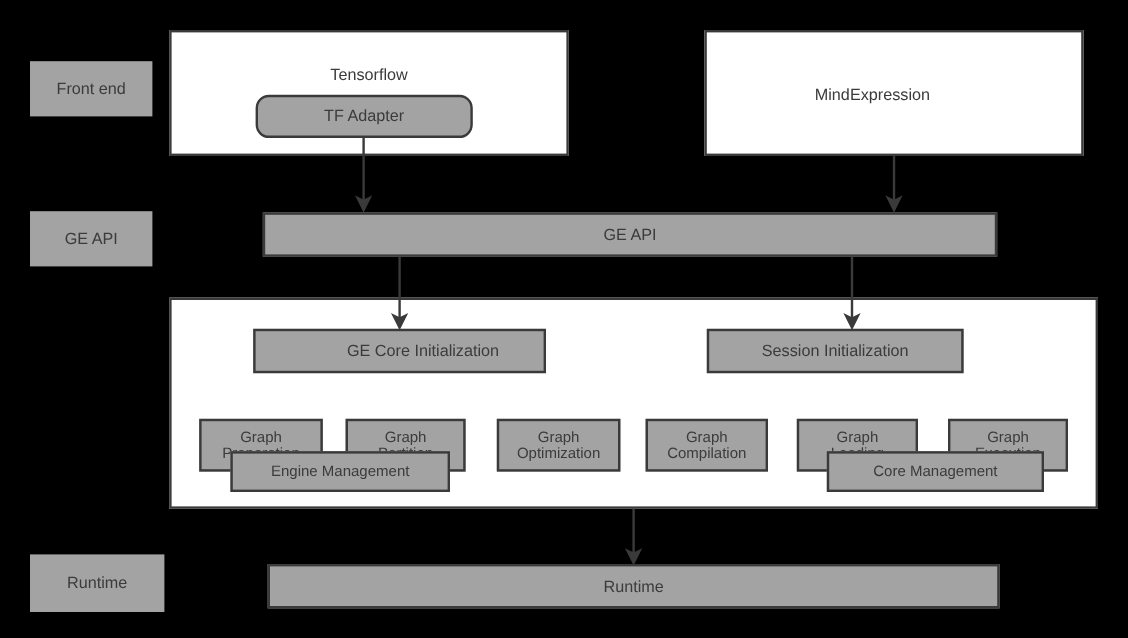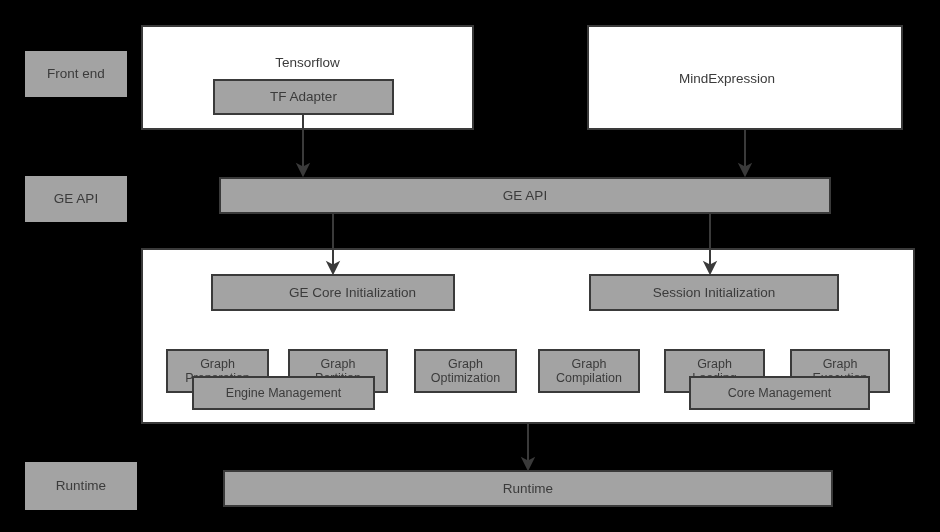--- a/index.html
+++ b/index.html
@@ -79,32 +79,32 @@
 
   <div class="box plain rail-label" style="left:25px;  top:51px;  width:102px; height:46px;">Front end</div>
 
   <div class="box plain rail-label" style="left:25px;  top:176px; width:102px; height:46px;">GE API</div>
 
 
   <div class="box plain rail-label" style="left:25px;  top:462px; width:112px; height:48px;">Runtime</div>
 
   <div class="frame" style="left:141px; top:25px; width:333px; height:105px;"></div>
   <div class="frame-title" style="left:141px; top:55px; width:333px;">Tensorflow</div>
-  <div class="box bordered bar" style="left:213px; top:79px; width:181px; height:36px;">TF Adapter</div>
+  <div class="box bordered bar" style="left:213px; top:79px; width:181px; height:36px;border-radius:11px;">TF Adapter</div>
 
   <div class="frame" style="left:587px; top:25px; width:316px; height:105px;"></div>
   <div class="frame-title" style="left:587px; top:71px; width:280px;">MindExpression</div>
 
   <div class="box bordered bar" style="left:219px; top:177px; width:612px; height:37px;">GE API</div>
 
   <div class="frame" style="left:141px; top:248px; width:774px; height:176px;"></div>
 
   <div class="box bordered bar" style="left:211px; top:274px; width:244px; height:37px;padding-left:39px;">GE Core Initialization</div>
 
-  <div class="box bordered bar" style="left:589px; top:274px; width:250px; height:37px;">Session Initialization</div>
+  <div class="box bordered bar" style="left:589px; top:274px; width:214px; height:37px;">Session Initialization</div>
 
   <div class="box bordered cell" style="left:166px; top:320px; width:103px; height:44px;">Graph
 Preparation</div>
   <div class="box bordered cell" style="left:288px; top:320px; width:100px; height:44px;">Graph
 Partition</div>
   <div class="box bordered cell" style="left:414px; top:320px; width:103px; height:44px;">Graph
 Optimization</div>
   <div class="box bordered cell" style="left:538px; top:320px; width:102px; height:44px;">Graph
 Compilation</div>
   <div class="box bordered cell" style="left:664px; top:320px; width:101px; height:44px;">Graph

